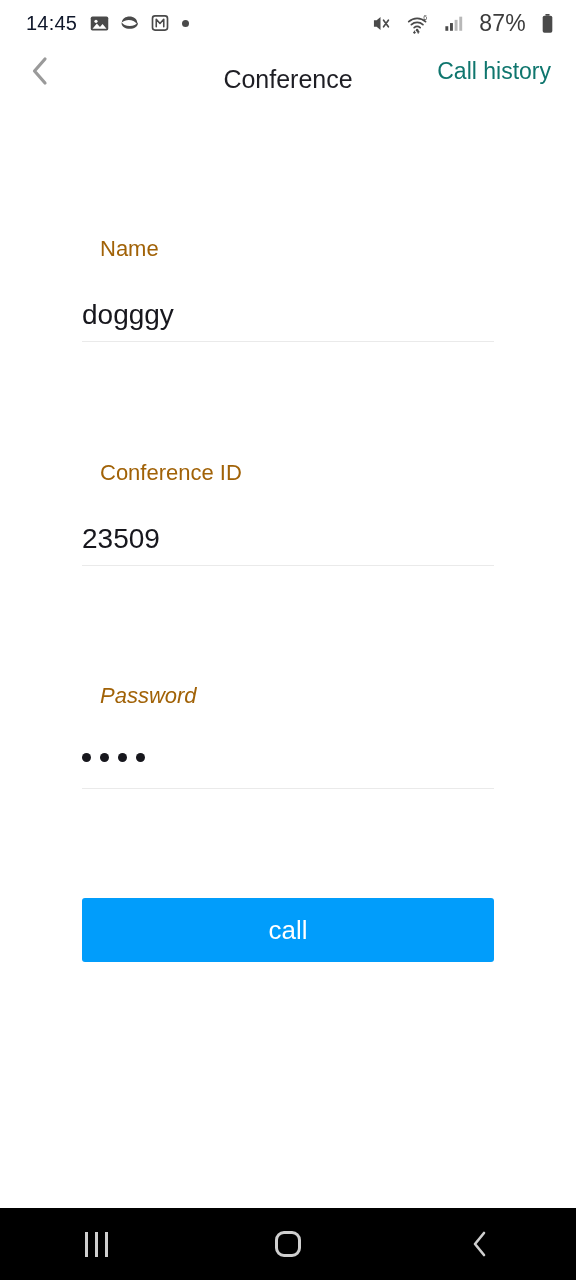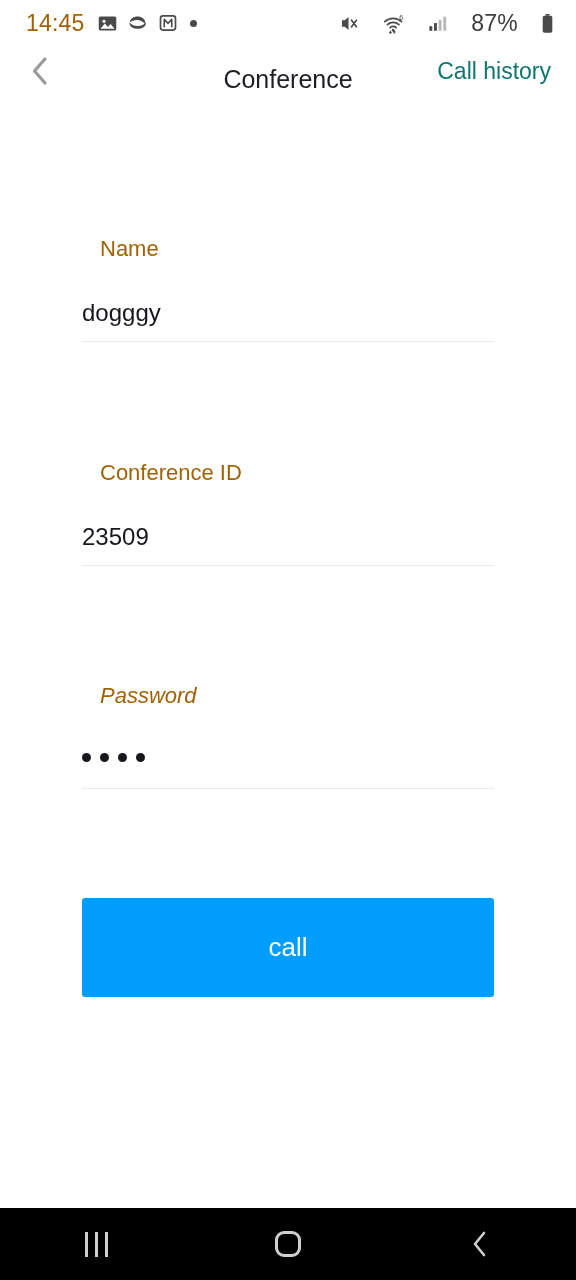--- a/index.html
+++ b/index.html
@@ -11,22 +11,22 @@
   }
   #screen { position:relative; width:576px; height:1280px; background:#fff; }
 
   
   .statusbar {
     position:absolute; top:0; left:0; width:576px; height:46px;
     display:flex; align-items:center; justify-content:space-between;
     padding:0 22px 0 26px;
   }
   .sb-left { display:flex; align-items:center; gap:9px; }
-  .sb-right { display:flex; align-items:center; gap:23px; }
-  .sb-clock { font-size:23px; color:#a16207; letter-spacing:.2px; margin-right:3px; }
+  .sb-right { display:flex; align-items:center; gap:15px; }
+  .sb-clock { font-size:20px; color:#0f172a; letter-spacing:.2px; margin-right:3px; }
   .sb-pct { font-size:23px; color:#3c3c3c; letter-spacing:.2px; }
   .sb-ic { display:block; }
   .sb-dot { width:7px; height:7px; border-radius:50%; background:#4a4a4a; margin-left:3px; }
 
   
   .header {
     position:absolute; top:46px; left:0; width:576px; height:50px;
   }
   .back-btn {
     position:absolute; left:16px; top:0; width:48px; height:50px;
@@ -43,34 +43,34 @@
     font-size:23px; color:#0f766e;
   }
 
   
   .form { position:absolute; top:150px; left:0; width:576px; }
   .field { position:relative; margin-bottom:0; }
   .field-label {
     padding-left:100px; font-size:22px; color:#a16207; line-height:1;
   }
   .field-value {
-    padding-left:82px; font-size:24px; color:#17171d; line-height:1;
+    padding-left:82px; font-size:28px; color:#17171d; line-height:1;
   }
   .field-dots {
     padding-left:82px; display:flex; align-items:center; gap:9px; height:24px;
   }
   .field-dots i { width:9px; height:9px; border-radius:50%; background:#17171d; display:block; }
   .underline {
     position:absolute; left:82px; width:412px; height:1px;
     background:#eaeaea;
   }
 
   
   .call-btn {
-    position:absolute; left:82px; top:898px; width:412px; height:99px;
+    position:absolute; left:82px; top:898px; width:412px; height:64px;
     border:none; border-radius:3px;
     display:flex; align-items:center; justify-content:center;
     font-family:"Liberation Sans", sans-serif;
     font-size:26px; color:#ffffff; cursor:pointer;
   }
 
   
   .navbar {
     position:absolute; left:0; bottom:0; width:576px; height:72px;
     background:#000000;

